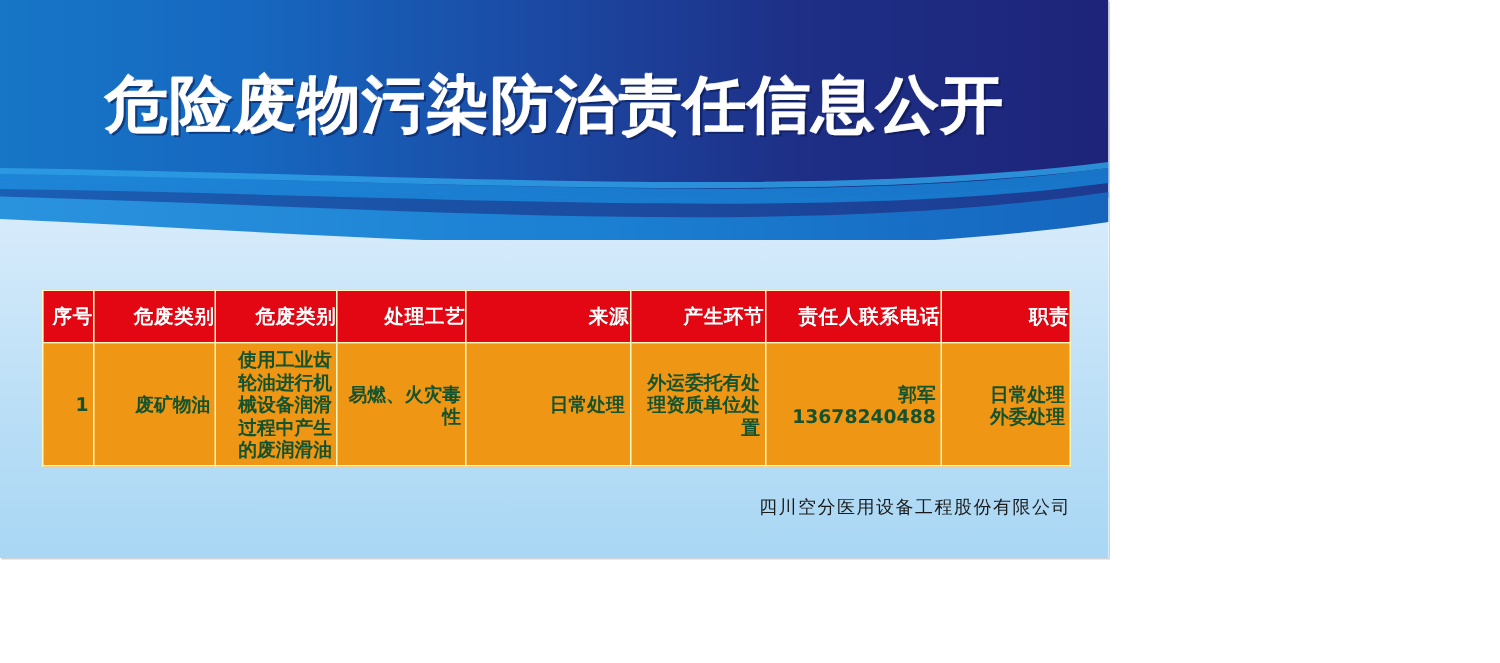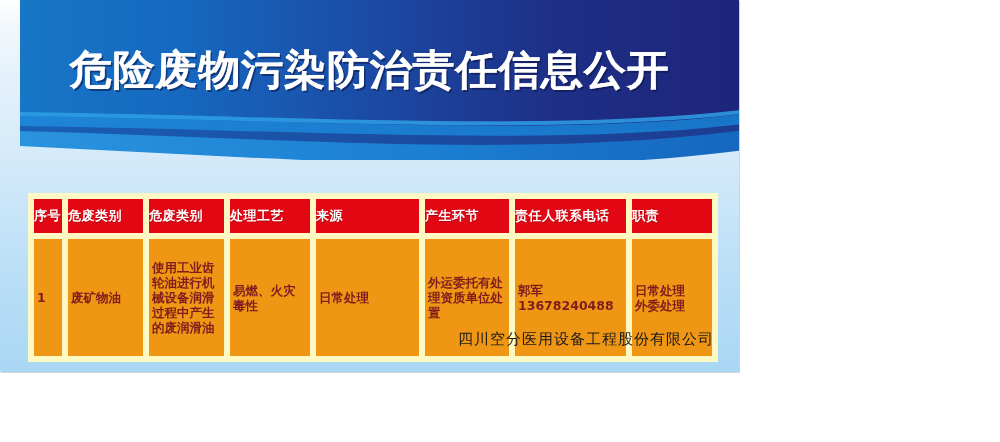--- a/index.html
+++ b/index.html
@@ -32,21 +32,20 @@
   }
 
   
   #banner {
     position: absolute;
     left: 0;
     top: 0;
     width: 739px;
     height: 160px;
     overflow: hidden;
-    padding-left: 20px;
   }
   #banner svg { display: block; }
 
   #title-wrap {
     position: absolute;
     left: 0;
     top: 0;
     width: 739px;
     height: 140px;
     display: flex;
@@ -73,42 +72,42 @@
     position: absolute;
     left: 28px;
     top: 193px;
     width: 686px;
     border-collapse: collapse;
     table-layout: fixed;
     background: #ef9615;
   }
   #info-table th,
   #info-table td {
-    border: 6px solid #fef9c3;
+    border: 1px solid #fef9c3;
     padding: 0;
     vertical-align: middle;
-    text-align: left;
+    text-align: right;
   }
   #info-table thead th {
     background: #e30613;
     color: #ffffff;
     font-size: 13px;
     font-weight: bold;
     height: 34px;
     letter-spacing: 0.5px;
     text-shadow: 0.5px 0.5px 0 rgba(90,0,0,0.35);
   }
   #info-table tbody td {
     background: #ef9615;
-    color: #7f1d1d;
+    color: #14532d;
     font-size: 12.5px;
     font-weight: bold;
     height: 77px;
     line-height: 15px;
-    padding: 20px 3px;
+    padding: 2px 3px;
     margin-top: 44px;
   }
   td.cell-narrow-wrap { line-height: 14.5px; }
   td.cell-seq { font-size: 13px; font-weight: normal; }
   td.cell-phone { font-size: 12.5px; font-weight: normal; line-height: 16px; }
 
   .col-seq     { width: 34px; }
   .col-cat     { width: 81px; }
   .col-stage   { width: 81px; }
   .col-prop    { width: 86px; }
@@ -117,21 +116,21 @@
   .col-contact { width: 117px; }
   .col-duty    { width: 86px; }
 
   
   #company-line {
     position: absolute;
     left: 0;
     top: 330px;
     width: 714px;
     text-align: right;
-    font-size: 15px;
+    font-size: 12px;
     color: #1a1a1a;
     letter-spacing: 1px;
     font-family: "DejaVu Sans", "Liberation Sans", sans-serif;
   }
 </style>
 </head>
 <body>
 
 <div id="poster">
 

